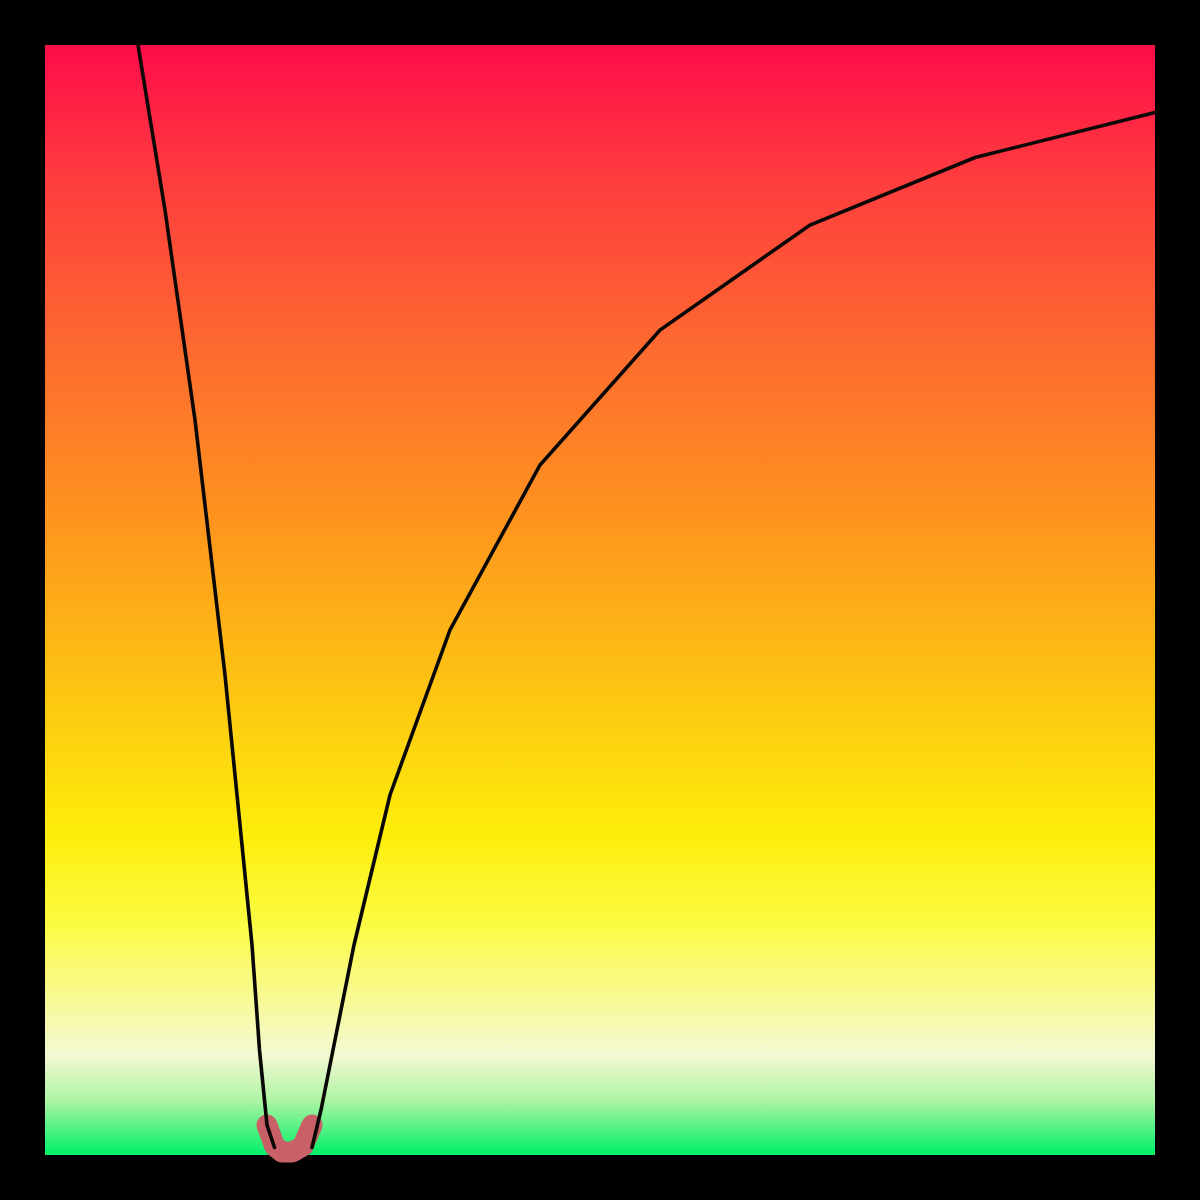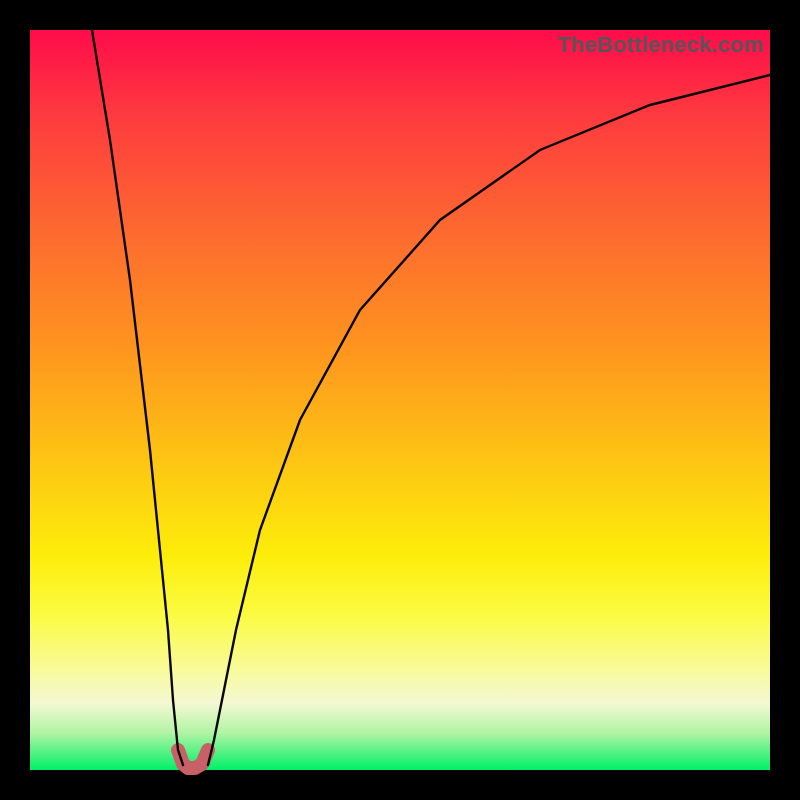--- a/index.html
+++ b/index.html
@@ -68,21 +68,20 @@
     stroke-width: 2.4;
     stroke-linecap: round;
   }
 </style>
 </head>
 <body>
 
 <div class="frame">
   <div class="plot-area">
 
-    <div class="watermark">TheBottleneck.com</div>
 
     <svg class="curve" viewBox="0 0 740 740" preserveAspectRatio="none">
       <path class="dip-path" d="M148.0 720.0 L153.0 734.0 L158.0 738.0 L165.0 738.0 L172.0 734.0 L178.0 720.0"></path>
       <path class="curve-path" d="M62.0 0.0 L80.0 110.0 L100.0 250.0 L120.0 420.0 L130.0 520.0 L138.0 600.0 L143.0 670.0 L148.0 720.0 L153.0 735.0"></path>
       <path class="curve-path" d="M178.0 735.0 L184.0 710.0 L192.0 670.0 L206.0 600.0 L230.0 500.0 L270.0 390.0 L330.0 280.0 L410.0 190.0 L510.0 120.0 L620.0 75.0 L740.0 45.0"></path>
     </svg>
 
   </div>
 </div>
 

